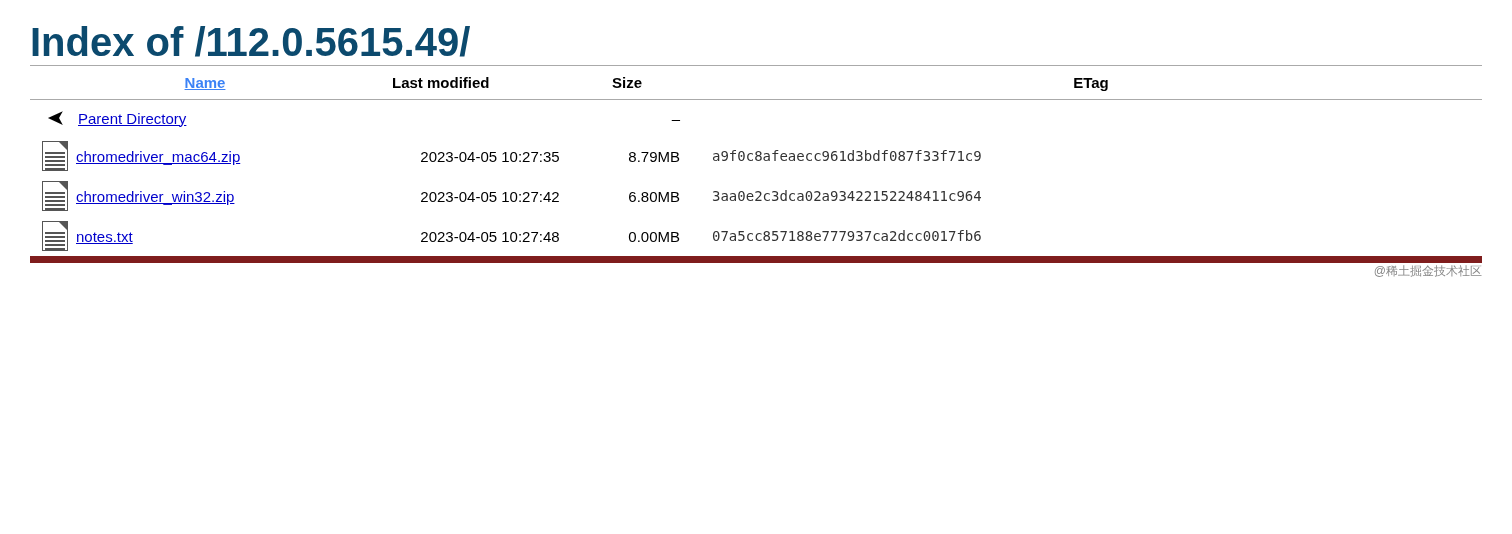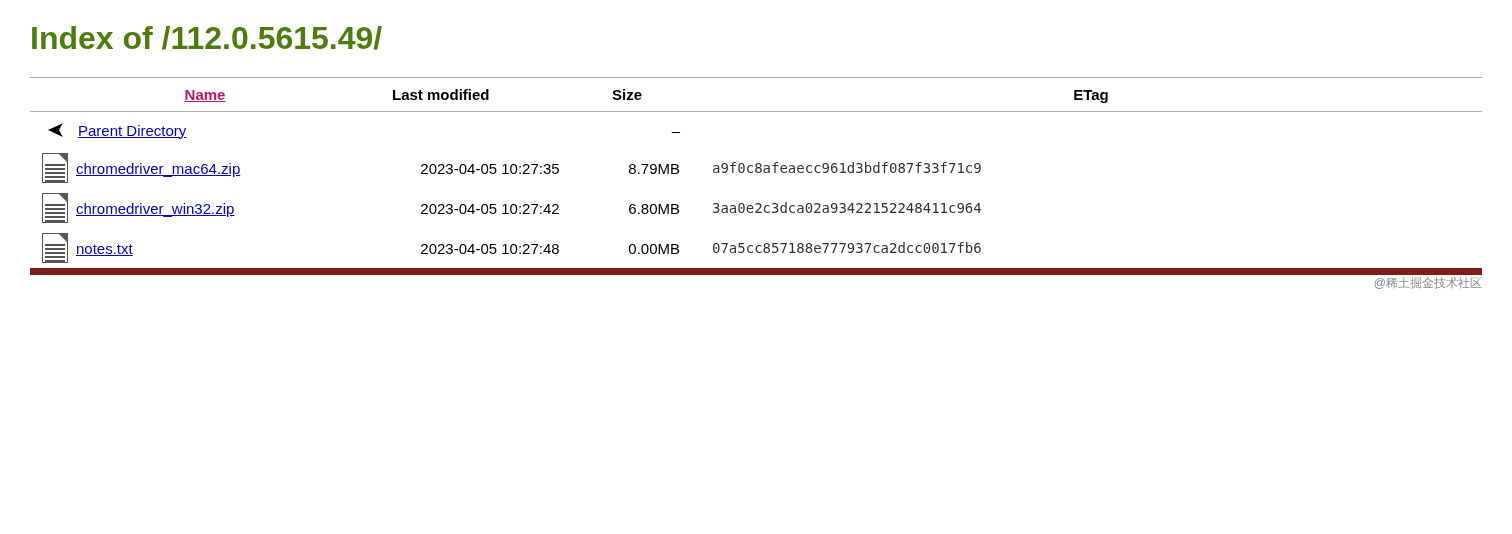--- a/index.html
+++ b/index.html
@@ -4,24 +4,23 @@
   <style>
     * { box-sizing: border-box; margin: 0; padding: 0; }
     body {
       font-family: Arial, sans-serif;
       background: #fff;
       color: #000;
       padding: 20px 30px;
       font-size: 15px;
     }
     h1 {
-      font-size: 32px;
+      font-size: 40px;
       font-weight: bold;
-      margin-bottom: 20px;
-      color: #4d7c0f;
+      color: #0c4a6e;
     }
     table {
       width: 100%;
       border-collapse: collapse;
     }
     thead tr {
       border-top: 1px solid #aaa;
       border-bottom: 1px solid #aaa;
     }
     thead th {
@@ -39,21 +38,21 @@
       width: 220px;
     }
     thead th.col-size {
       text-align: left;
       width: 100px;
     }
     thead th.col-etag {
       text-align: center;
     }
     thead th a {
-      color: #be185d;
+      color: #3b82f6;
       text-decoration: underline;
     }
     tbody tr {
       border-bottom: none;
     }
     tbody tr:last-child {
       border-bottom: 7px solid #7f1d1d;
     }
     tbody td {
       padding: 5px 12px;

